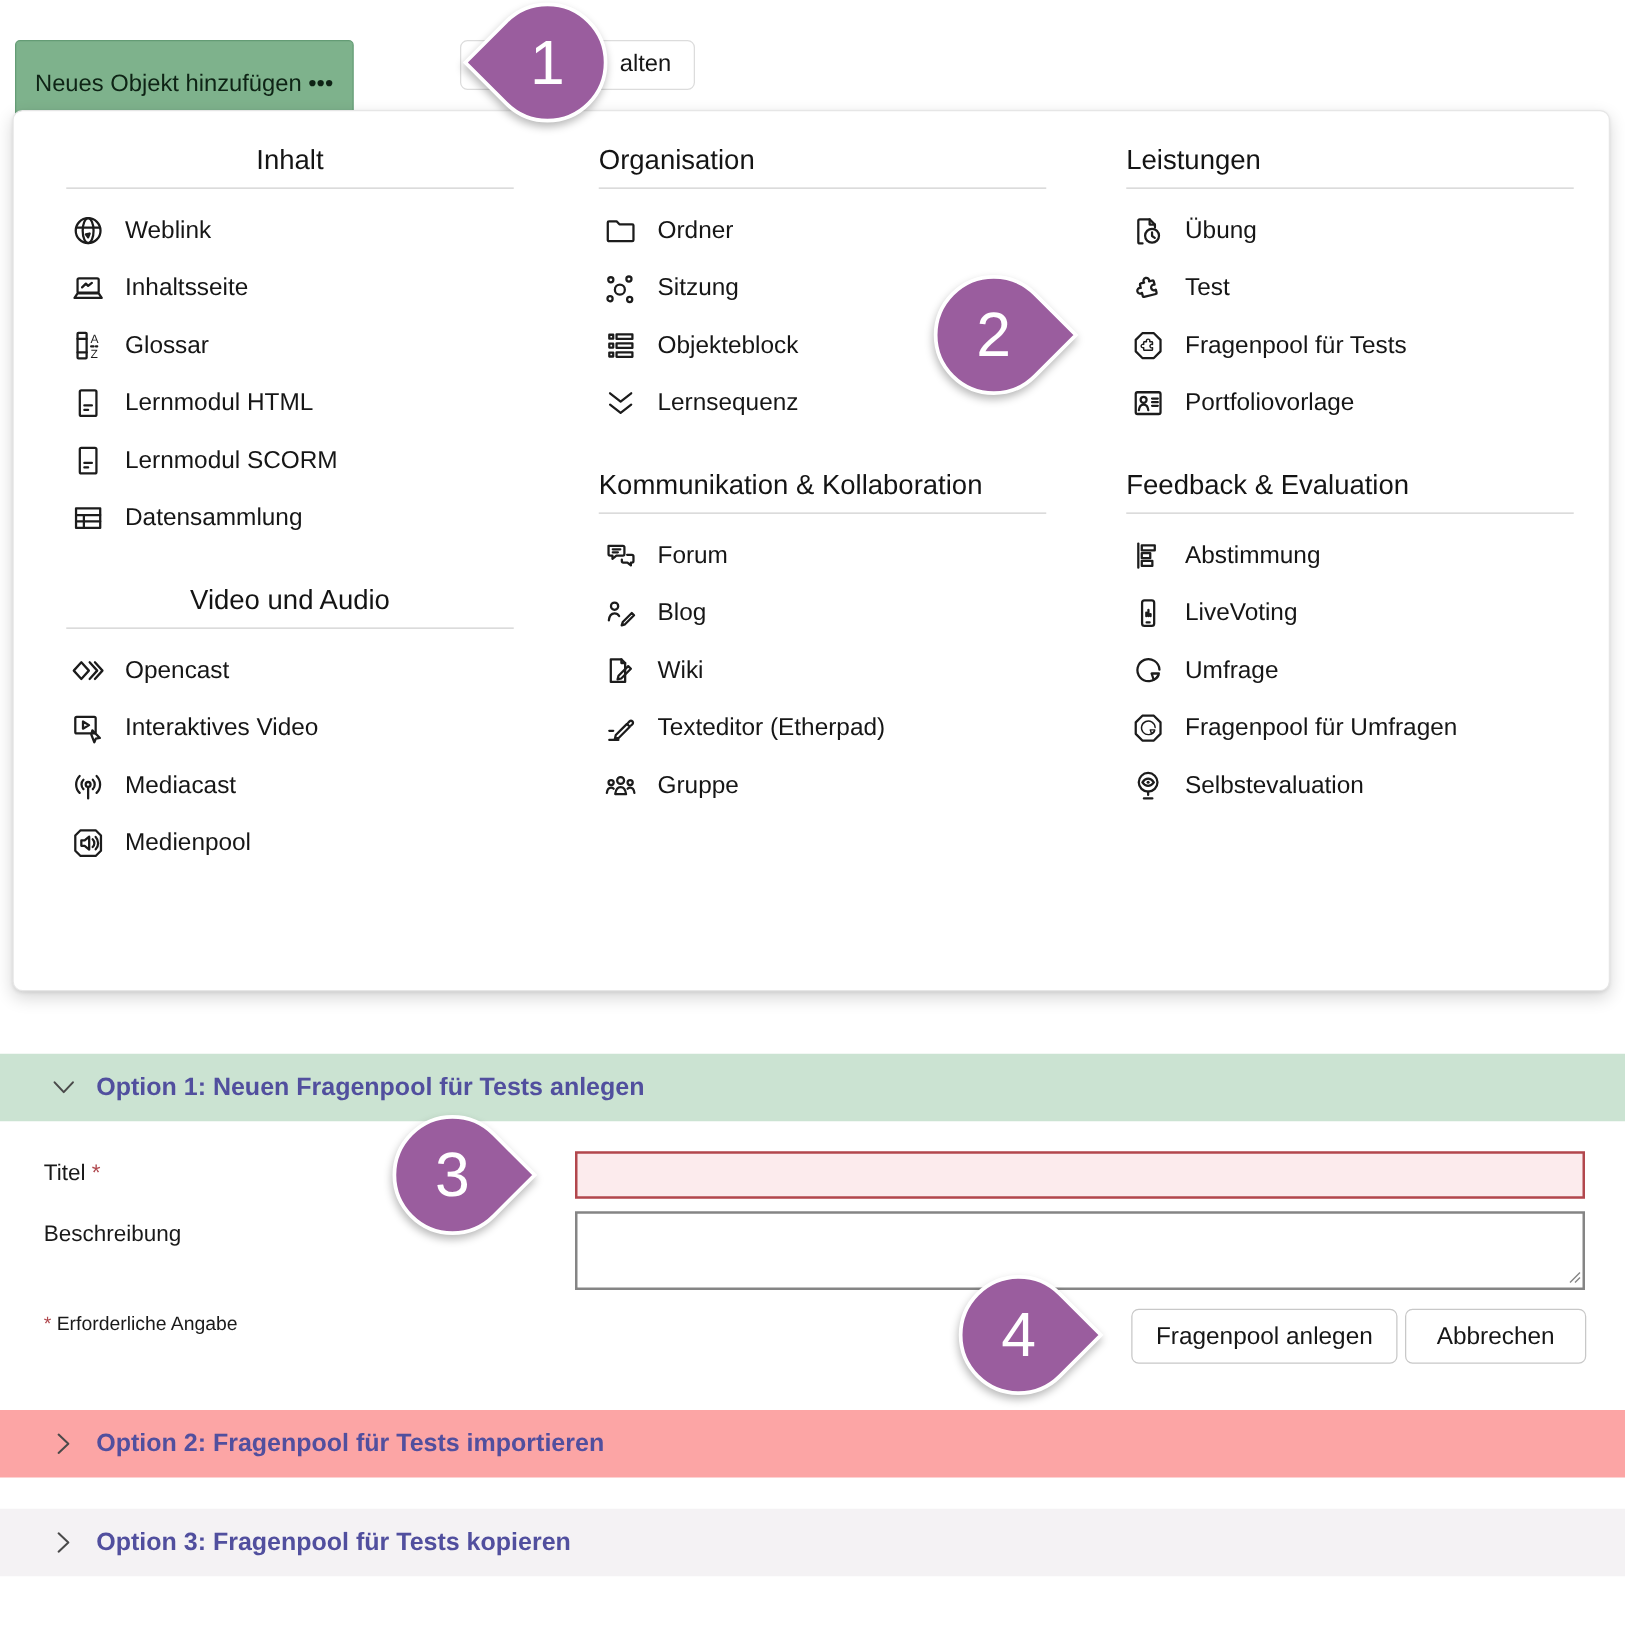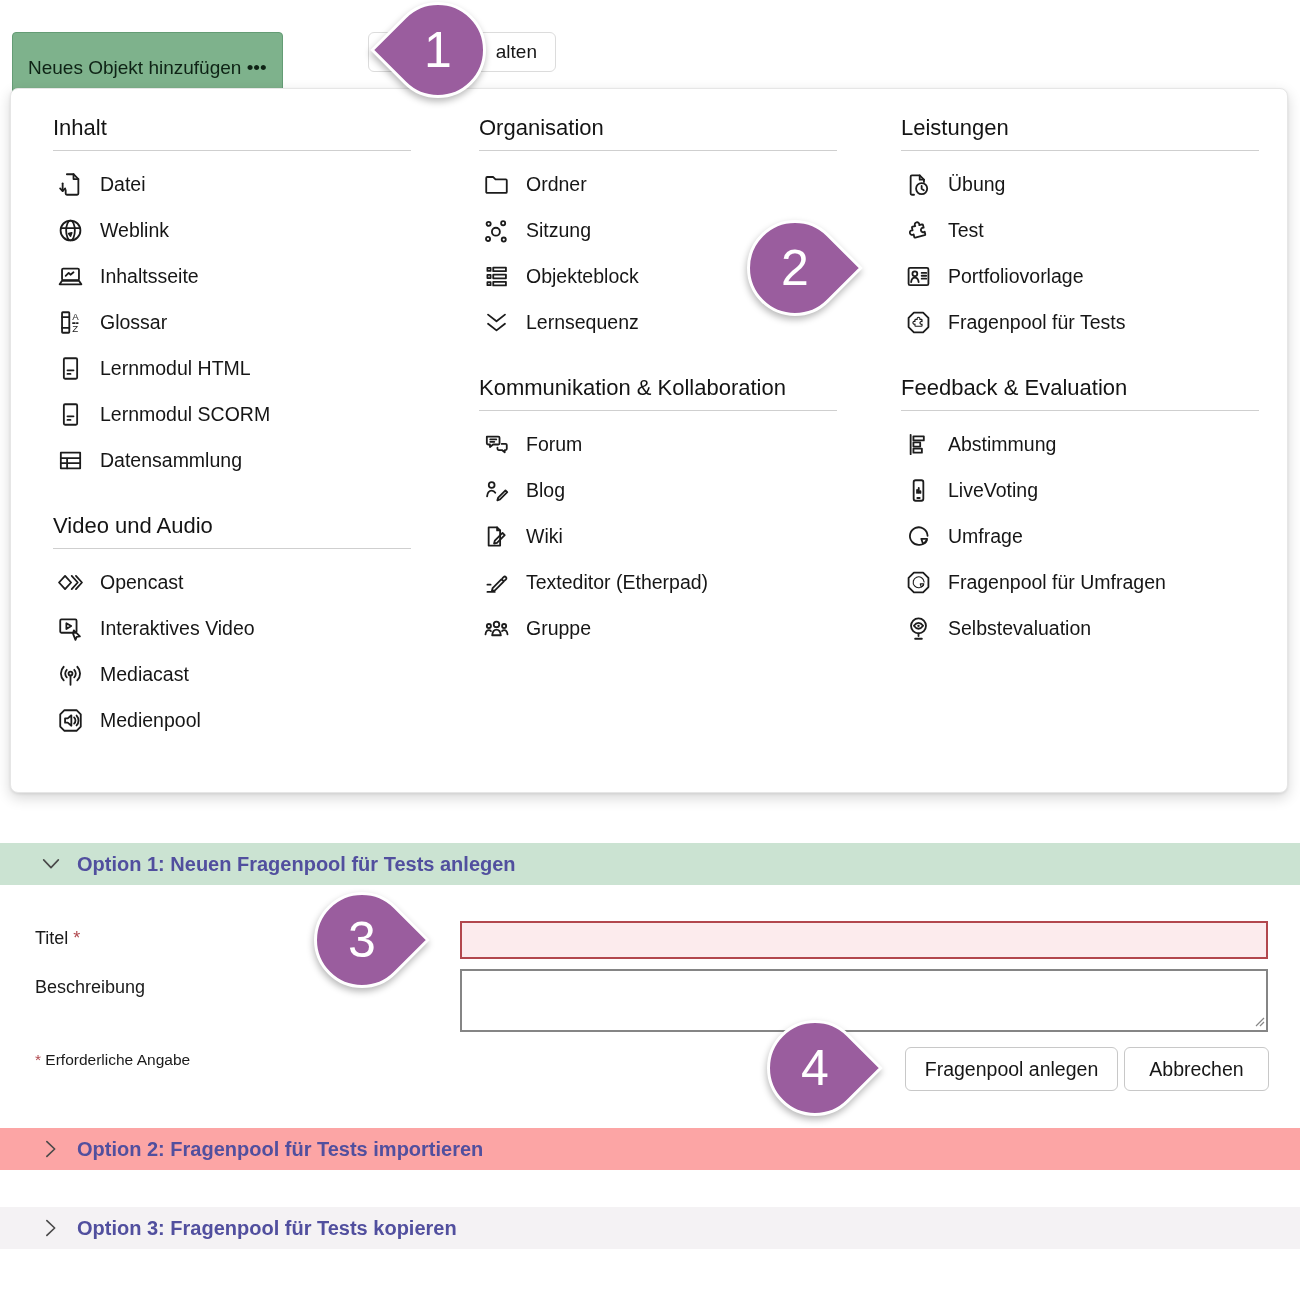--- a/index.html
+++ b/index.html
@@ -9,36 +9,36 @@
   
   #btn-add{left:12px;top:32px;height:40px;padding:16px 15px;line-height:38px;font-size:19px;
            background:#7eb28c;border:1px solid #649c75;border-radius:4px;color:#0e2315;cursor:pointer;}
   #btn-partial{left:368px;top:32px;width:188px;height:40px;line-height:38px;font-size:19px;
            background:#fff;border:1px solid #dcdcdc;border-radius:6px;text-align:right;
            padding-right:18px;box-sizing:border-box;cursor:pointer;}
   
   #panel{left:10px;top:88px;width:1276px;height:703px;background:#fff;border:1px solid #e6e6e6;
          border-radius:8px;box-shadow:0 5px 14px rgba(0,0,0,.16),0 1px 3px rgba(0,0,0,.08);}
   .col{position:absolute;top:20px;width:358px;}
-  #col1{left:42px;} #col2{left:468px;} #col3{left:890px;}
+  #col1{left:42px;text-align:center;} #col2{left:468px;} #col3{left:890px;}
   .sec+.sec{margin-top:24px;}
   .sec-title{font-size:22px;color:#141414;padding:6px 0 9px;border-bottom:1px solid #cfcfcf;margin-bottom:10px;}
   .item{display:flex;align-items:center;gap:13px;height:46px;font-size:19.5px;color:#161616;cursor:pointer;}
   .ic{width:34px;height:32px;display:flex;align-items:center;justify-content:center;flex:0 0 34px;}
   .svgi{width:29px;height:29px;stroke:#1c1c1c;fill:none;stroke-width:1.5;stroke-linecap:round;stroke-linejoin:round;}
   .svgi text{stroke:none;fill:#1c1c1c;font-size:8px;font-family:"Liberation Sans",sans-serif;}
   
   .marker{position:absolute;width:96px;height:96px;background:#9a5d9e;border:3px solid #fff;
           box-sizing:border-box;display:flex;align-items:center;justify-content:center;
           box-shadow:2px 3px 7px rgba(0,0,0,.28);z-index:50;}
   .marker.right{border-radius:50% 0 50% 50%;transform:rotate(45deg);}
   .marker.left{border-radius:50% 50% 50% 0;transform:rotate(45deg);}
   .marker .num{transform:rotate(-45deg);color:#fff;font-size:50px;font-weight:400;line-height:1;}
   
-  .opt{position:absolute;left:0;width:1300px;height:42px;display:flex;align-items:center;gap:15px;
+  .opt{position:absolute;left:0;width:1300px;height:54px;display:flex;align-items:center;gap:15px;
        padding-left:40px;box-sizing:border-box;cursor:pointer;}
   #opt1{top:843px;background:#cbe3d2;}
   #opt2{top:1128px;background:#fca5a5;}
   #opt3{top:1207px;background:#f4f2f4;}
   .opt-label{font-size:20px;font-weight:700;color:#514f9e;}
   .chev{width:22px;height:22px;stroke:#4a4a4a;fill:none;stroke-width:1.8;stroke-linecap:round;stroke-linejoin:round;}
   
   .flabel{position:absolute;font-size:18px;color:#1a1a1a;}
   .req{color:#b0484e;}
   #inp-titel{position:absolute;left:460px;top:921px;width:808px;height:38px;background:#fcebed;
@@ -64,31 +64,20 @@
   <div class="abs" id="btn-partial">alten</div>
 
   <div class="abs" id="panel">
 
     <div class="col" id="col1">
       <div class="sec">
         <div class="sec-title">Inhalt</div>
         <div class="item">
           <span class="ic">
               <svg class="svgi" viewBox="0 0 24 24">
-                <path d="M9 3.5h5.5L18.5 7.5v12a1 1 0 0 1-1 1H9a1 1 0 0 1-1-1v-3"></path>
-                <path d="M14.5 3.5v4h4"></path>
-                <path d="M5.5 11v6.2"></path>
-                <path d="M3.4 15.2l2.1 2.2 2.1-2.2"></path>
-              </svg>
-            </span>
-          <span>Datei</span>
-        </div>
-        <div class="item">
-          <span class="ic">
-              <svg class="svgi" viewBox="0 0 24 24">
                 <circle cx="12" cy="12" r="8.2"></circle>
                 <ellipse cx="12" cy="12" rx="3.6" ry="8.2"></ellipse>
                 <path d="M4.2 10h15.6"></path>
                 <path d="M10.5 14.5l1.5 2 1-2.6z"></path>
               </svg>
             </span>
           <span>Weblink</span>
         </div>
         <div class="item">
           <span class="ic">
@@ -310,38 +299,38 @@
           <span class="ic">
               <svg class="svgi" viewBox="0 0 24 24">
                 <path transform="rotate(-14 12 12)" d="M8 7.8h2.3a1.9 1.9 0 1 1 3.4 0H16a.7.7 0 0 1 .7.7v2.3a1.9 1.9 0 1 0 0 3.4v2.1a.7.7 0 0 1-.7.7H8a.7.7 0 0 1-.7-.7v-2.2a1.9 1.9 0 1 1 0-3.4V8.5A.7.7 0 0 1 8 7.8z"></path>
               </svg>
             </span>
           <span>Test</span>
         </div>
         <div class="item">
           <span class="ic">
               <svg class="svgi" viewBox="0 0 24 24">
+                <path d="M8.2 3.8h7.6l4.4 4.4v7.6l-4.4 4.4H8.2L3.8 15.8V8.2z"></path>
+                <g transform="translate(12 12) scale(.62) translate(-12 -12)">
+                  <path d="M8 7.8h2.3a1.9 1.9 0 1 1 3.4 0H16a.7.7 0 0 1 .7.7v2.3a1.9 1.9 0 1 0 0 3.4v2.1a.7.7 0 0 1-.7.7H8a.7.7 0 0 1-.7-.7v-2.2a1.9 1.9 0 1 1 0-3.4V8.5A.7.7 0 0 1 8 7.8z"></path>
+                </g>
+              </svg>
+            </span>
+          <span>Fragenpool für Tests</span>
+        </div>
+        <div class="item">
+          <span class="ic">
+              <svg class="svgi" viewBox="0 0 24 24">
                 <rect x="3.8" y="4.8" width="16.4" height="14.4" rx="1.2"></rect>
                 <circle cx="9" cy="9.8" r="2"></circle>
                 <path d="M5.9 16.6c.3-2.4 1.7-3.6 3.1-3.6s2.8 1.2 3.1 3.6"></path>
                 <path d="M14.6 9h3.8M14.6 11.4h3.8M14.6 13.8h3.8"></path>
               </svg>
             </span>
           <span>Portfoliovorlage</span>
-        </div>
-        <div class="item">
-          <span class="ic">
-              <svg class="svgi" viewBox="0 0 24 24">
-                <path d="M8.2 3.8h7.6l4.4 4.4v7.6l-4.4 4.4H8.2L3.8 15.8V8.2z"></path>
-                <g transform="translate(12 12) scale(.62) translate(-12 -12)">
-                  <path d="M8 7.8h2.3a1.9 1.9 0 1 1 3.4 0H16a.7.7 0 0 1 .7.7v2.3a1.9 1.9 0 1 0 0 3.4v2.1a.7.7 0 0 1-.7.7H8a.7.7 0 0 1-.7-.7v-2.2a1.9 1.9 0 1 1 0-3.4V8.5A.7.7 0 0 1 8 7.8z"></path>
-                </g>
-              </svg>
-            </span>
-          <span>Fragenpool für Tests</span>
         </div>
       </div>
       <div class="sec">
         <div class="sec-title">Feedback &amp; Evaluation</div>
         <div class="item">
           <span class="ic">
               <svg class="svgi" viewBox="0 0 24 24">
                 <path d="M5.5 4v16"></path>
                 <rect x="7.8" y="5.2" width="8.6" height="3.4"></rect>
                 <rect x="7.8" y="10.3" width="5.6" height="3.4"></rect>

